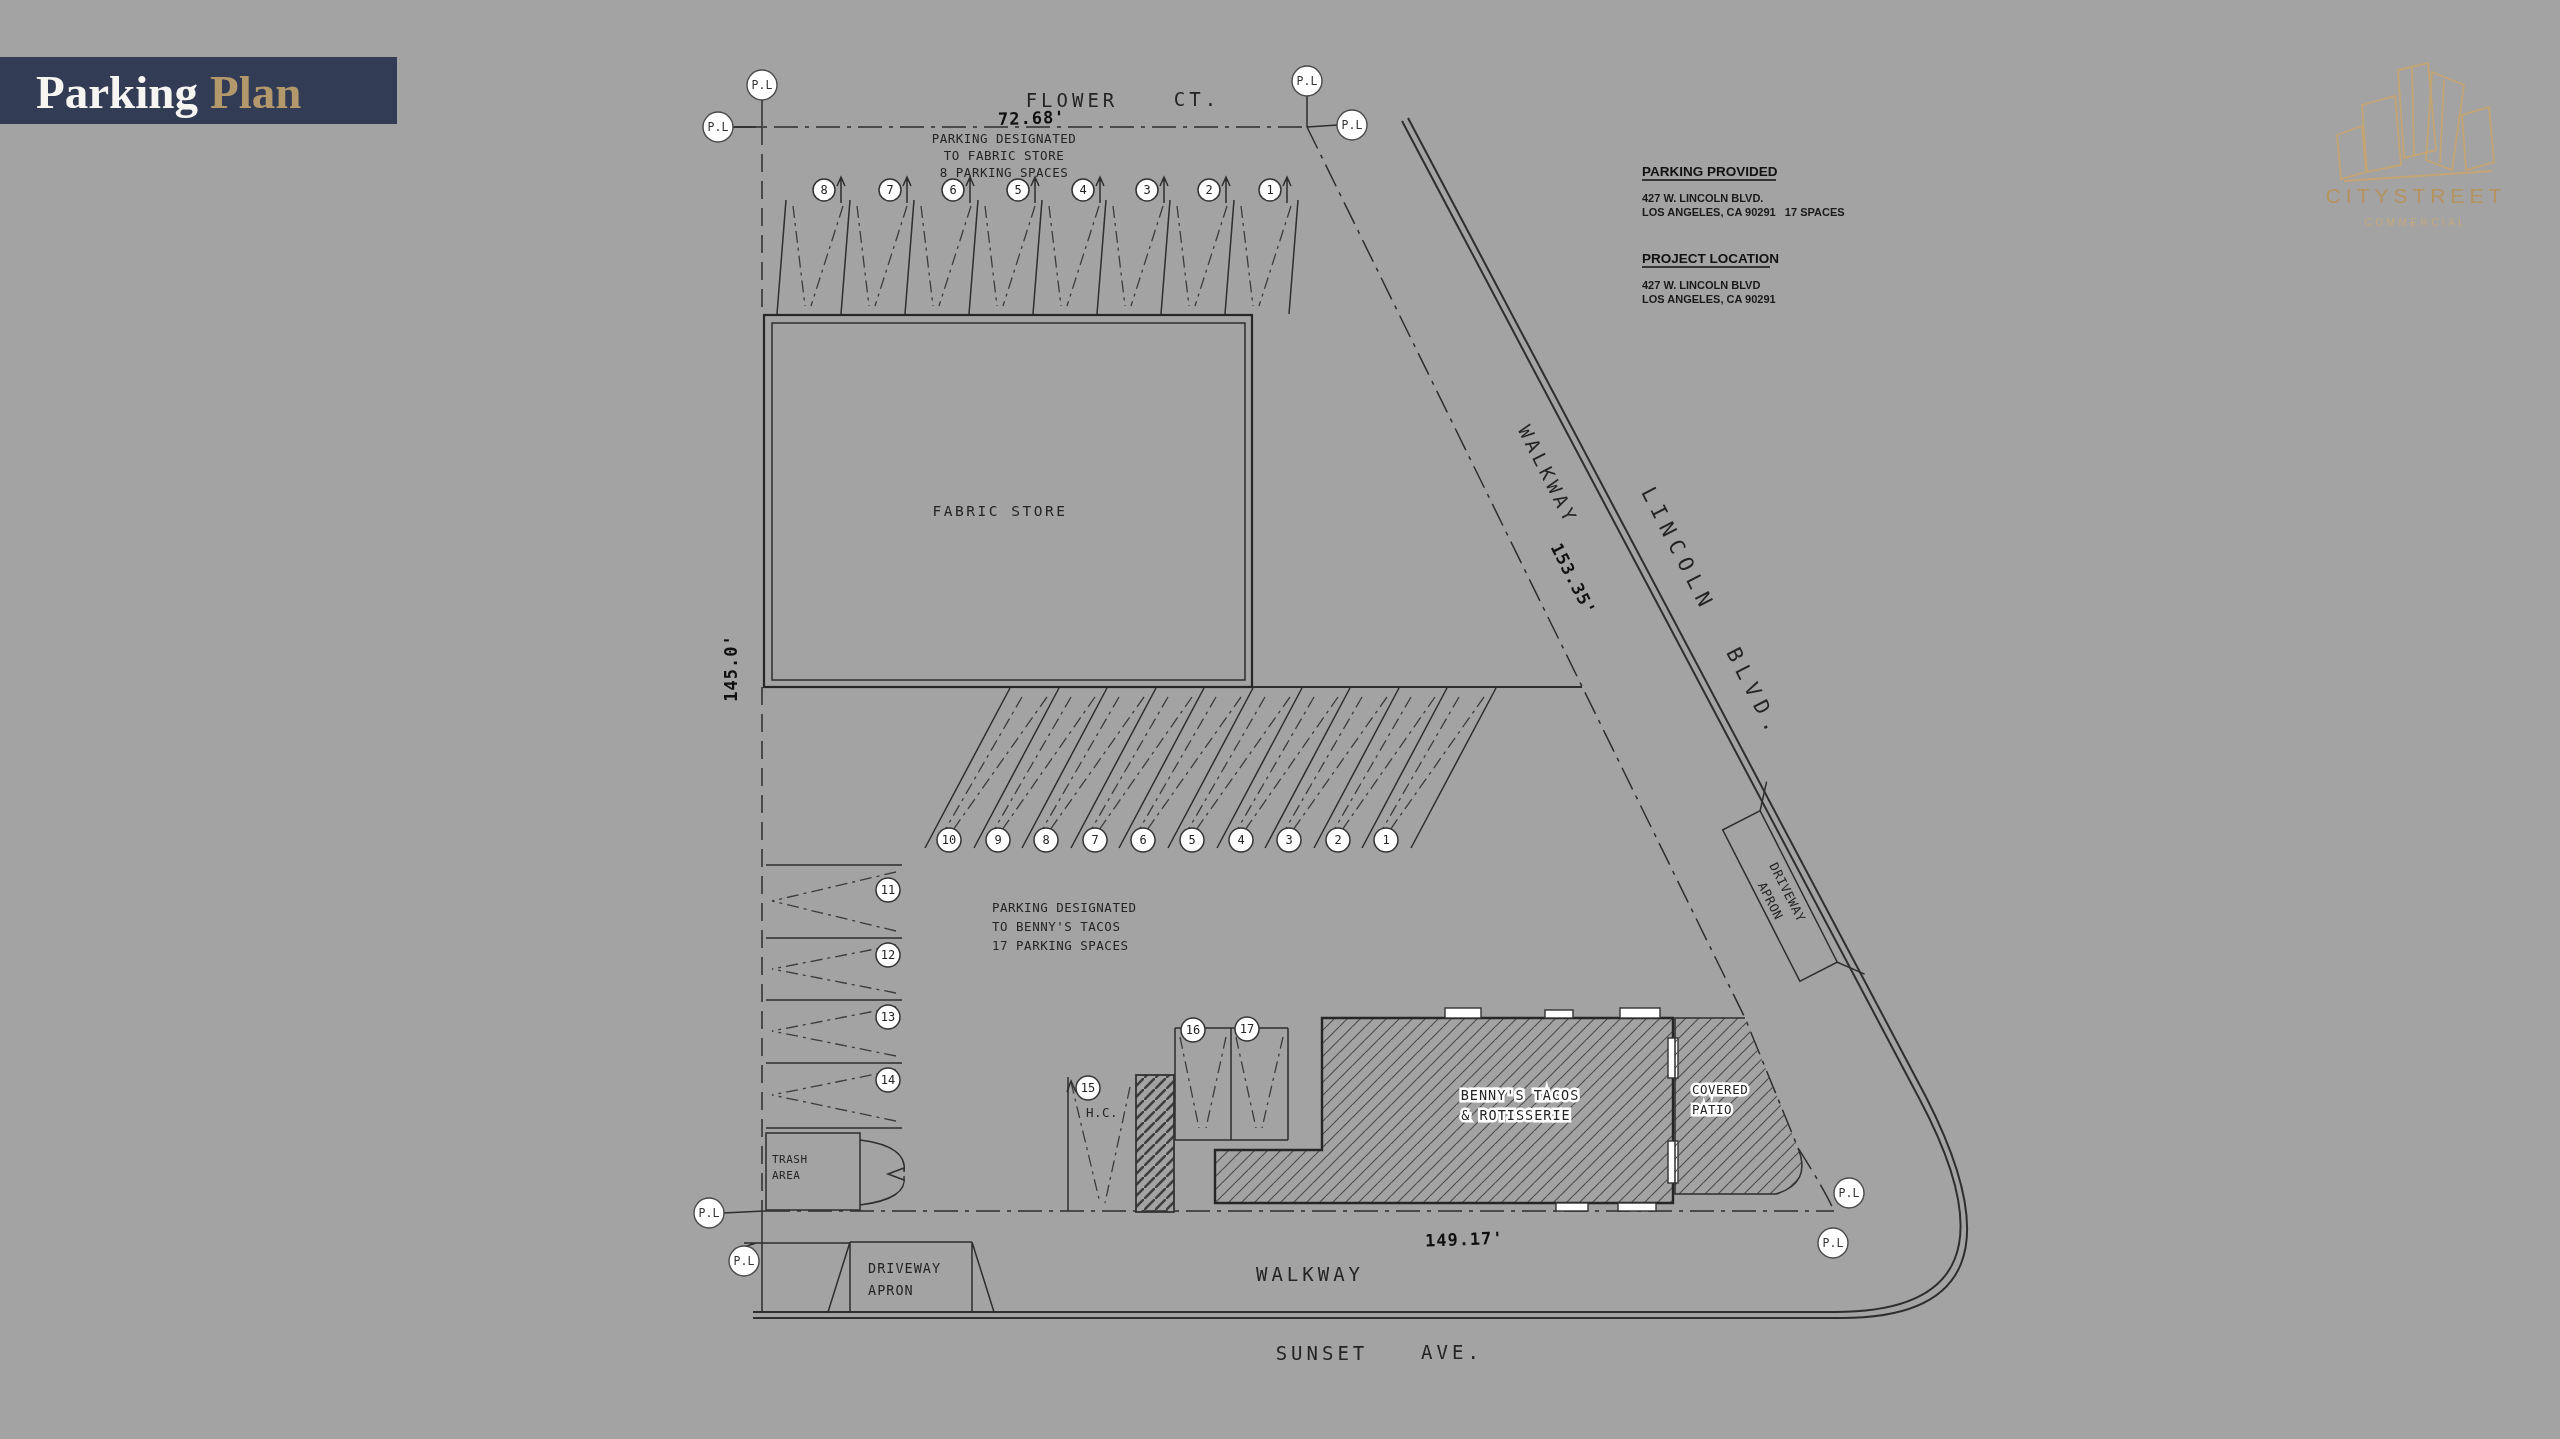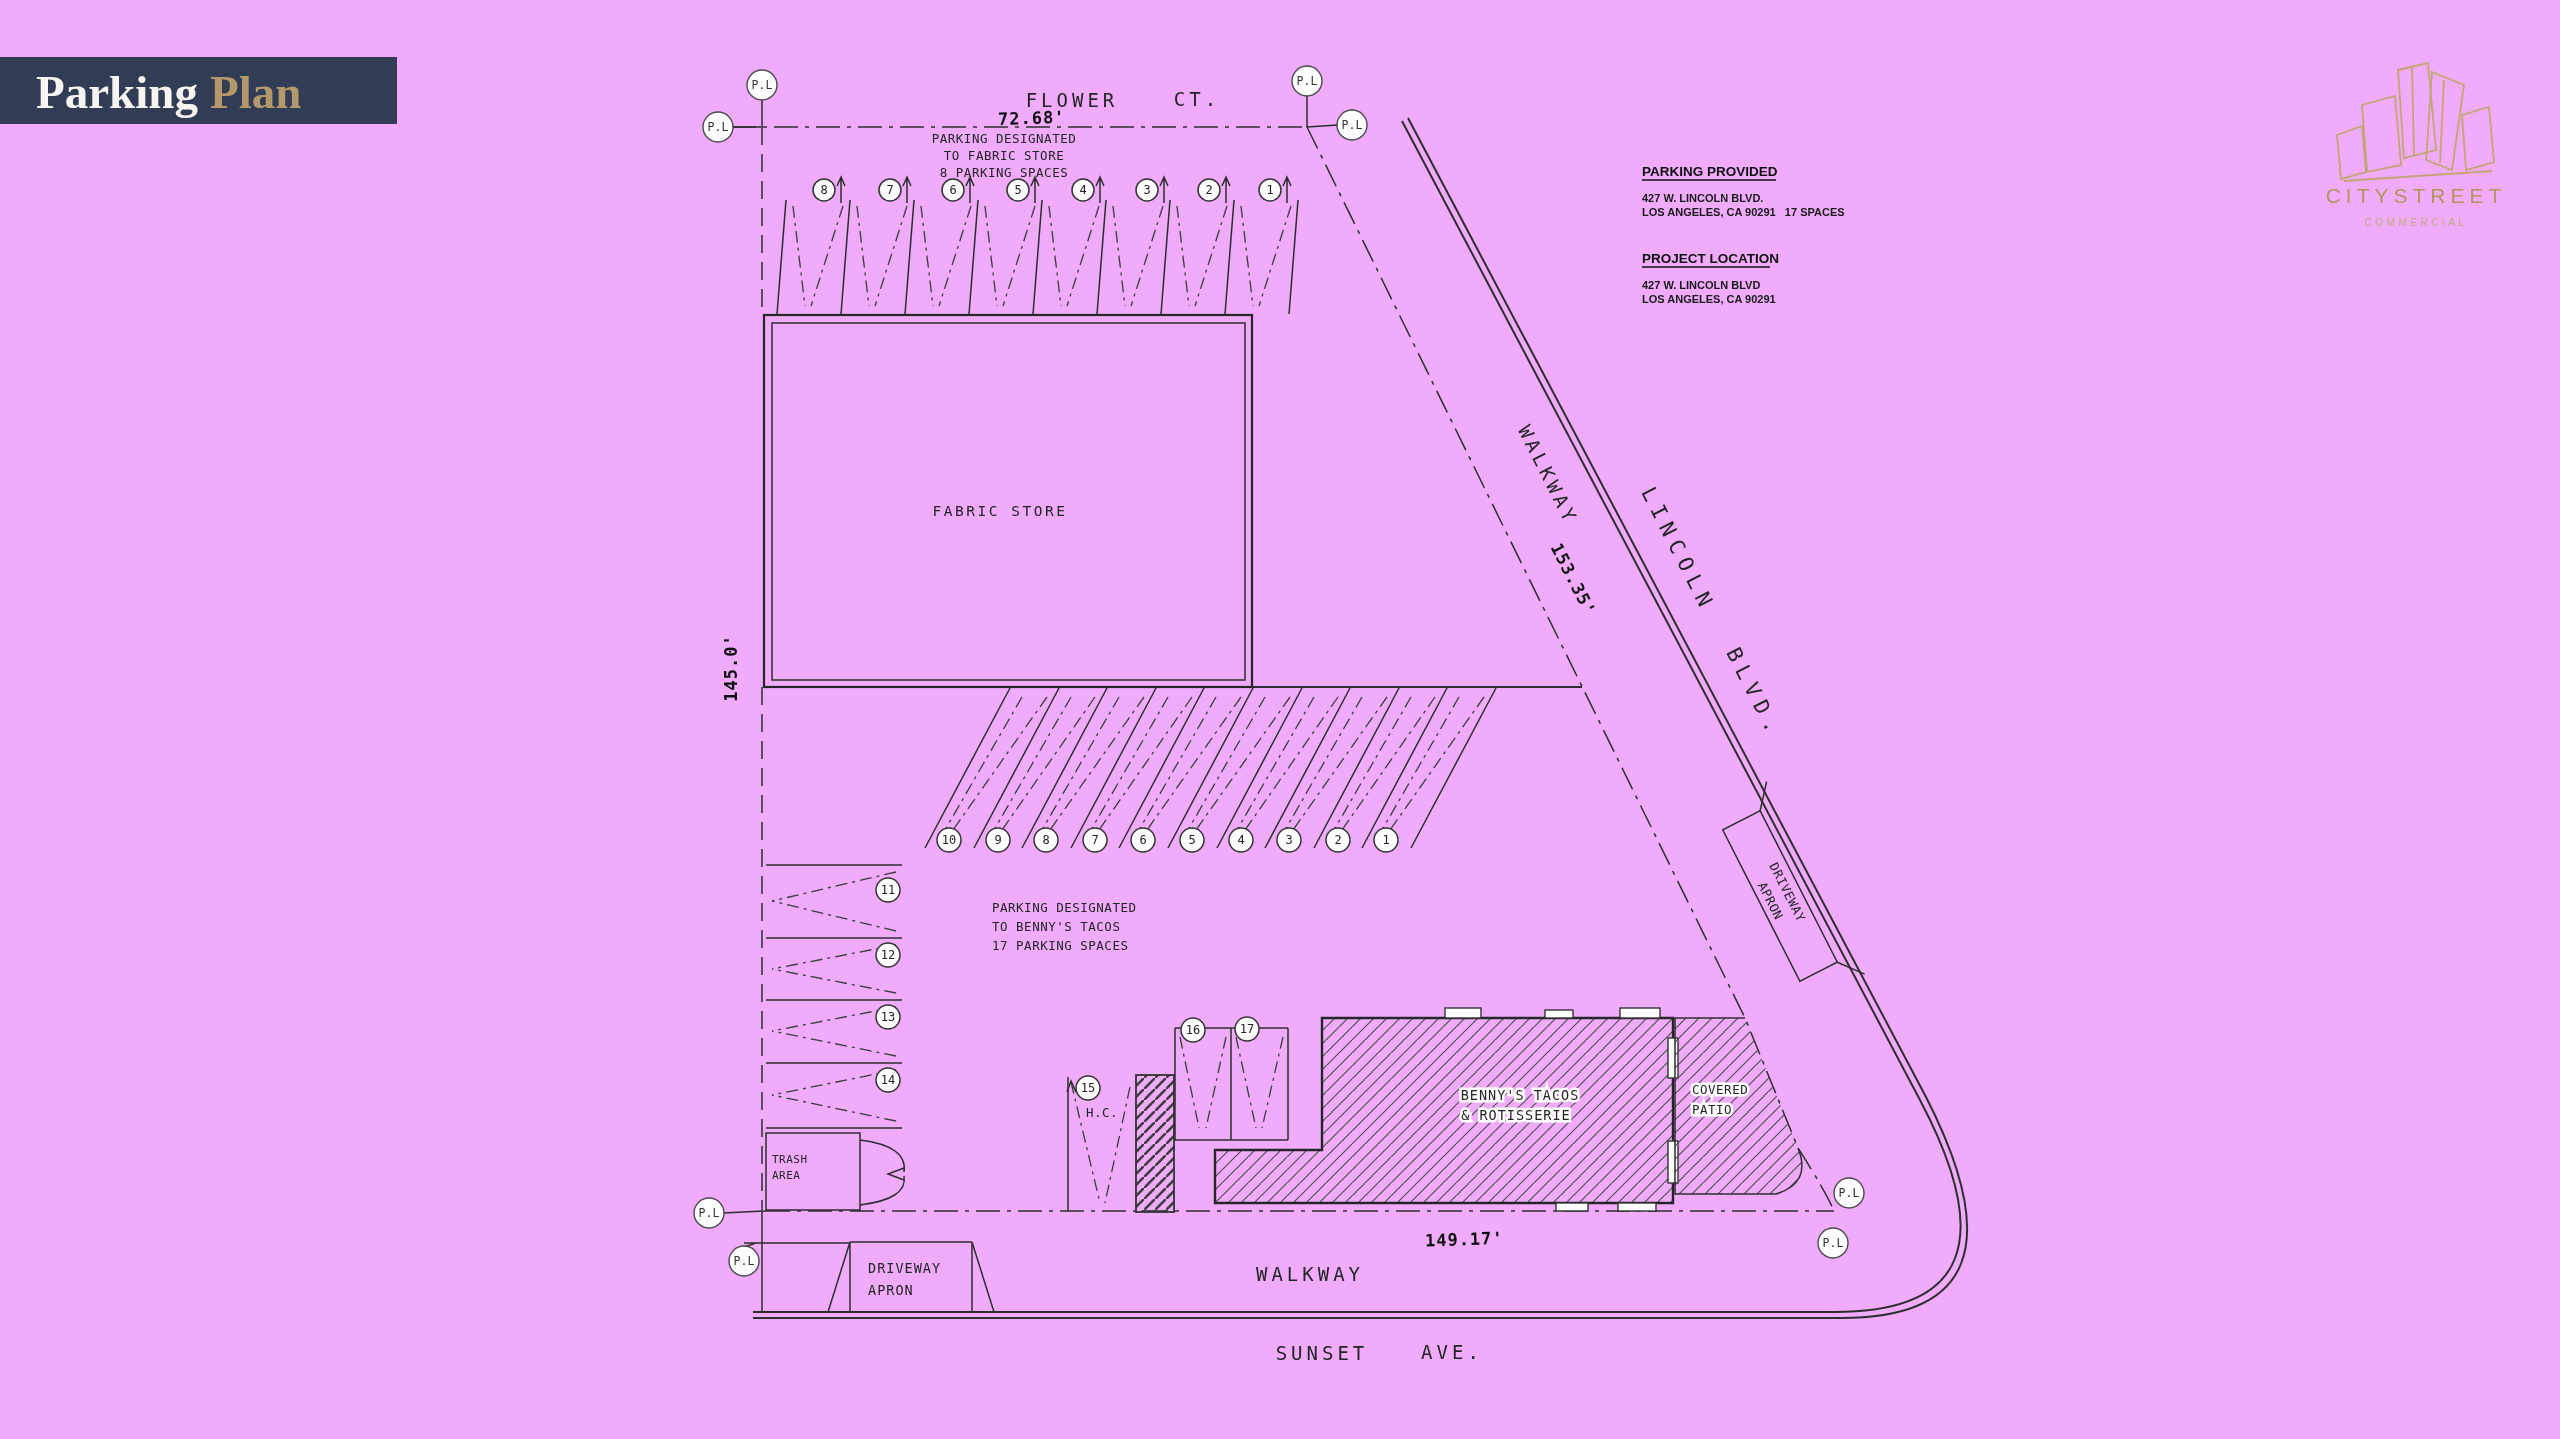--- a/index.html
+++ b/index.html
@@ -1,16 +1,16 @@
 <!DOCTYPE html>
 <html><head>
 <meta charset="utf-8">
 <style>
   html,body{margin:0;padding:0;background:#fff;}
-  .stage{position:relative;width:2560px;height:1439px;background:#f0abfc;overflow:hidden;}
+  .stage{position:relative;width:2560px;height:1439px;background:#a3a3a3;overflow:hidden;}
   svg{position:absolute;left:0;top:0;}
   svg text{white-space:pre;}
   .arch{font-family:"DejaVu Sans Mono",monospace;fill:#242424;}
   .s11{font-size:11px;letter-spacing:.5px;}
   .s12{font-size:12.5px;letter-spacing:.5px;}
   .s13{font-size:13.5px;letter-spacing:1px;}
   .s14{font-size:14.5px;letter-spacing:2.5px;}
   .s19{font-size:19px;letter-spacing:4px;}
   .s21{font-size:21px;letter-spacing:7px;}
   .num-t{font-size:12px;font-family:"DejaVu Sans Mono",monospace;fill:#222;}

